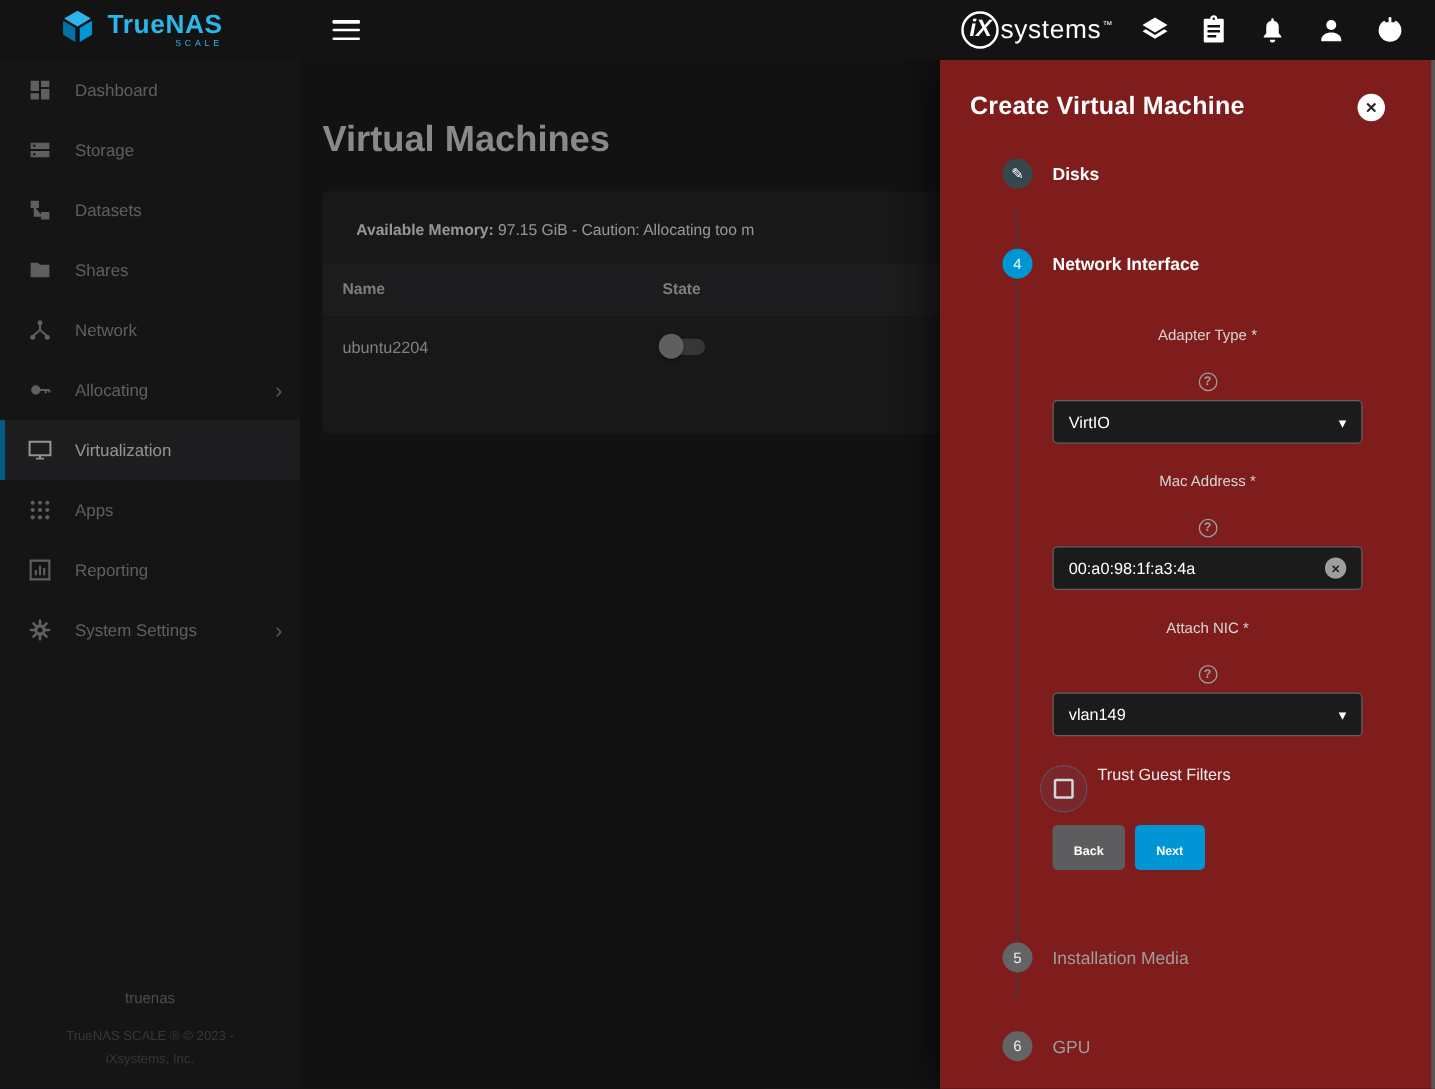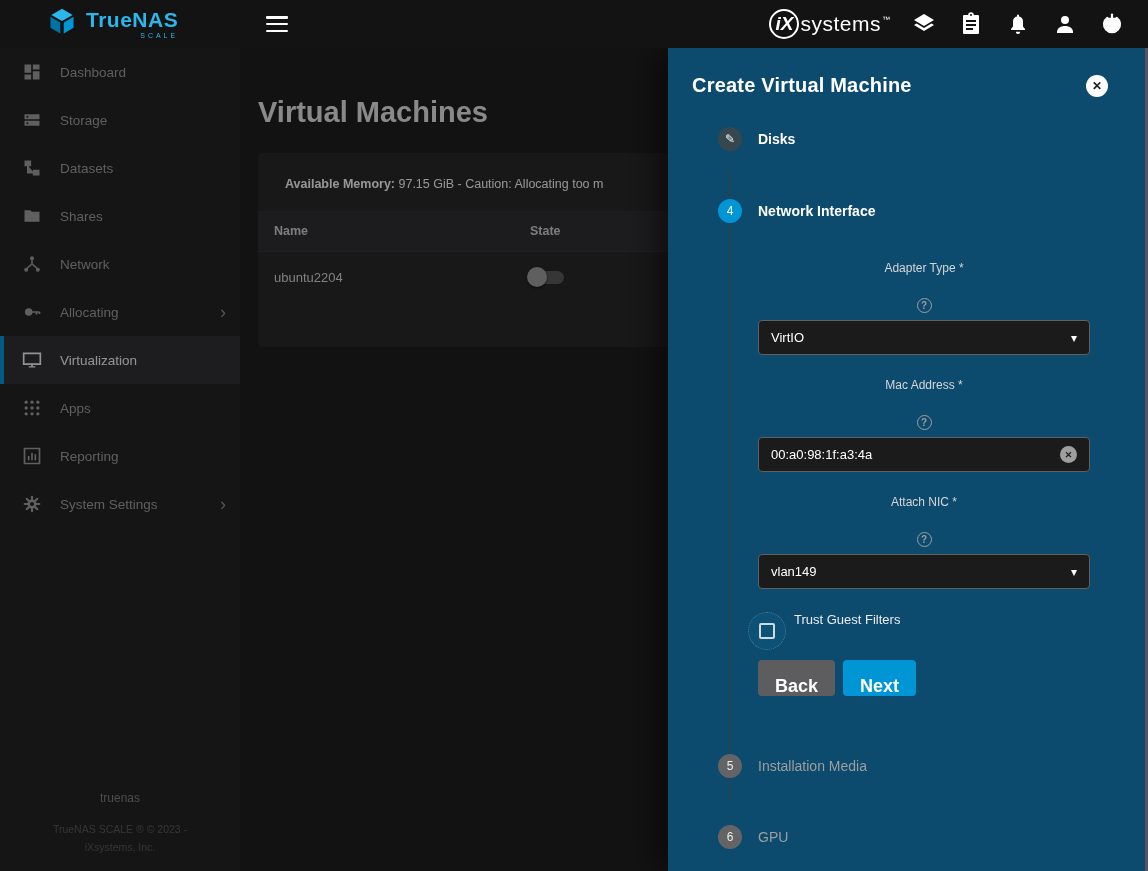--- a/index.html
+++ b/index.html
@@ -52,21 +52,21 @@
   .col-name { width:256px; padding-left:16px; }
   .col-state { padding-left:16px; }
   .toggle { width:34px; height:13px; background:#58585a; border-radius:7px; position:relative; cursor:pointer; }
   .toggle .knob { position:absolute; left:-3px; top:-4px; width:20px; height:20px; border-radius:50%;
     background:#9a9a9a; box-shadow:0 1px 2px rgba(0,0,0,.6); }
 
   
   .scrim { position:fixed; top:48px; left:0; width:1148px; bottom:0; background:rgba(0,0,0,.38); z-index:30; }
 
   
-  .panel { position:fixed; top:48px; right:0; width:480px; bottom:0; background:#0c4a6e; z-index:40;
+  .panel { position:fixed; top:48px; right:0; width:396px; bottom:0; background:#7f1d1d; z-index:40;
     box-shadow:-10px 0 30px rgba(0,0,0,.55); }
   .panel-line { content:""; position:absolute; left:61px; top:120px; height:632px; width:1px; background:#3d3d40; }
   .panel-header { display:flex; align-items:center; justify-content:space-between; padding:26px 40px 18px 24px; }
   .panel-title { font-size:20px; font-weight:bold; color:#fff; letter-spacing:.2px; }
   .close-btn { width:22px; height:22px; border-radius:50%; background:#fff; color:#222; display:flex;
     align-items:center; justify-content:center; font-size:12px; font-weight:bold; cursor:pointer; }
   .step { display:flex; align-items:center; gap:16px; padding-left:50px; position:relative; z-index:2; }
   .circle { width:24px; height:24px; border-radius:50%; flex:none; display:flex; align-items:center;
     justify-content:center; font-size:12px; color:#fff; position:relative; z-index:2; }
   .circle.done { background:#37474f; font-size:12px; }
@@ -94,21 +94,21 @@
     color:#1b1b1c; font-size:9px; font-weight:bold; display:flex; align-items:center; justify-content:center; cursor:pointer; }
 
   .checkbox-row { display:flex; align-items:flex-start; gap:8px; margin:2px 0 10px -10px; }
   .cb-halo { width:38px; height:38px; border-radius:50%; display:flex; align-items:center; justify-content:center;
     border:1px dotted #4e7a96; background:rgba(41,182,246,.07); cursor:pointer; }
   .cb { width:16px; height:16px; border:2px solid #cfd8dc; border-radius:2px; }
   .cb-label { font-size:13px; color:#ececec; }
 
   .btn-row { display:flex; gap:8px; margin-top:8px; }
   .btn { height:36px; padding:16px 17px; border:none; border-radius:4px; color:#fff; font-weight:bold;
-    font-size:18px; font-family:inherit; cursor:pointer; }
+    font-size:10px; font-family:inherit; cursor:pointer; }
   .btn-back { background:#5d5d5f; }
   .btn-next { background:#0095d5; }
 
   .panel-scrollbar { position:absolute; top:0; right:0; width:3px; height:100%; background:#55555a; z-index:5; }
 </style>
 </head>
 <body>
 
 <header class="topbar">
   <div class="brand">

